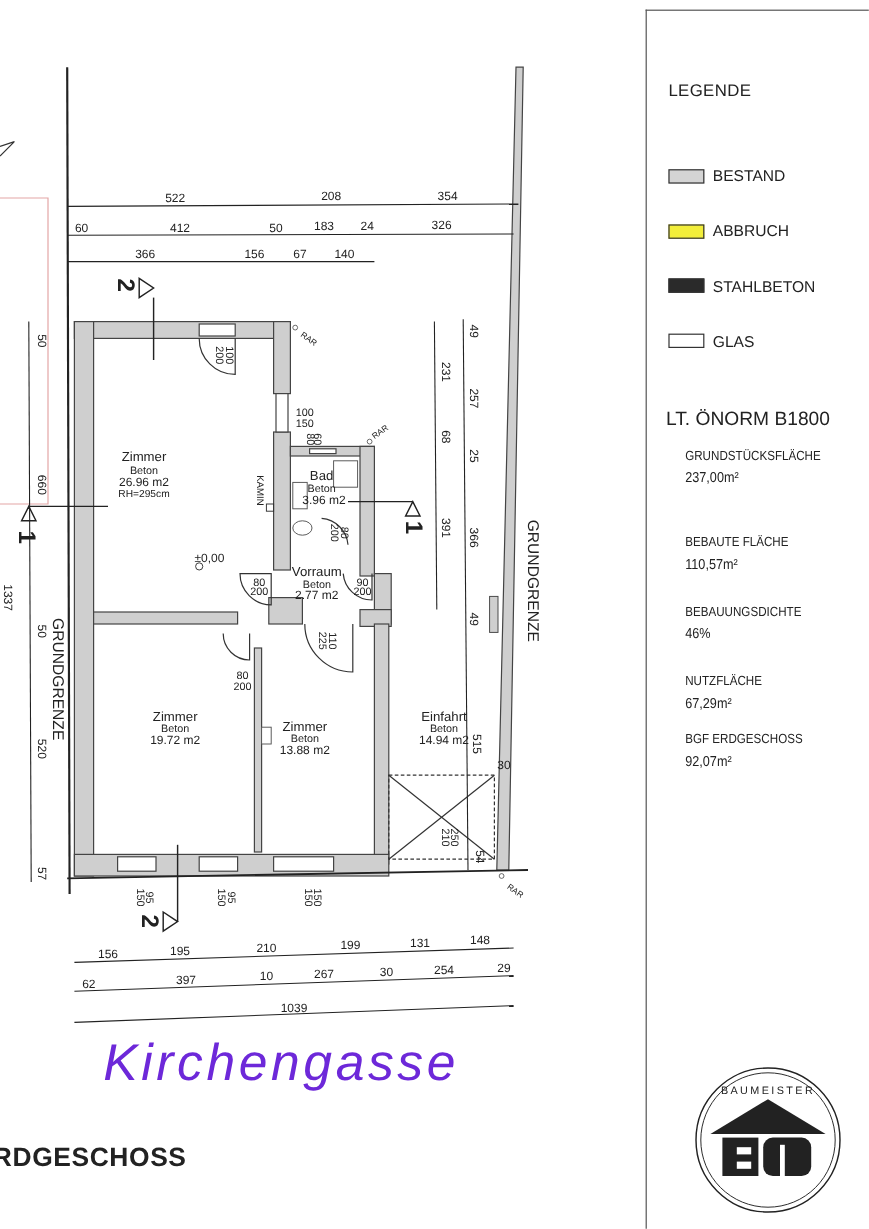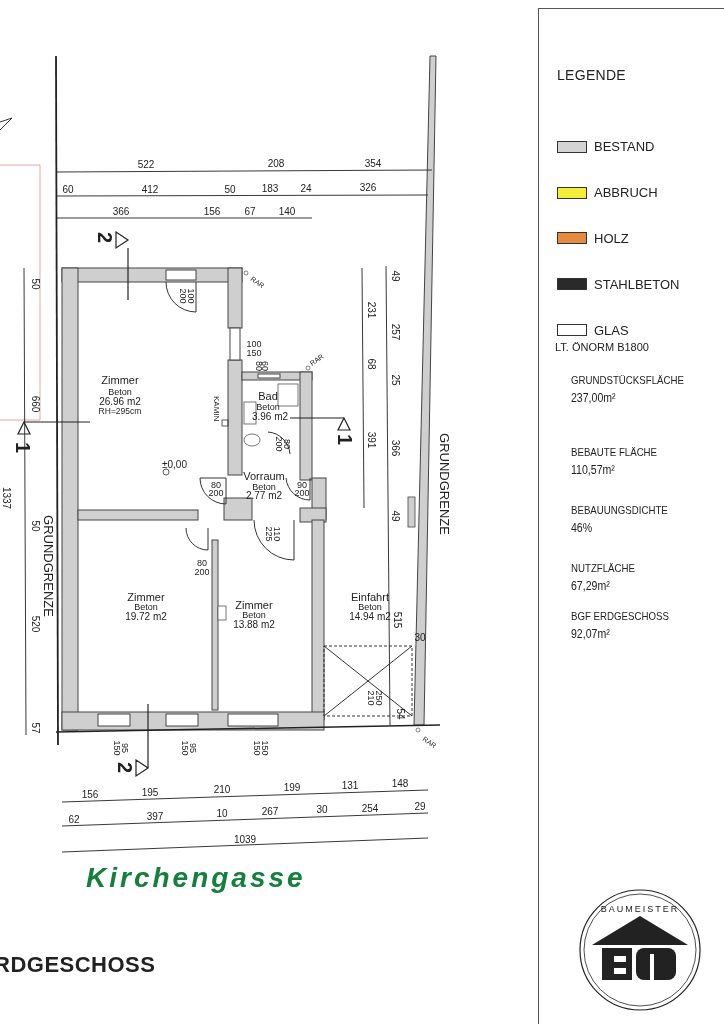--- a/index.html
+++ b/index.html
@@ -4,24 +4,24 @@
 <style>
   html,body{margin:0;padding:0;background:#fff;}
   body{width:724px;height:1024px;position:relative;overflow:hidden;font-family:"Liberation Sans",sans-serif;color:#222;}
   svg{position:absolute;left:0;top:0;}
   .legend-panel{position:absolute;left:538px;top:8px;width:186px;height:1016px;border-left:1.5px solid #555;border-top:1.5px solid #555;}
   .legend-title{position:absolute;left:18px;top:58px;font-size:14px;letter-spacing:0.3px;}
   .legend-list{position:absolute;left:18px;top:104px;}
   .legend-item{display:flex;align-items:center;height:23.8px;margin-top:22px;}
   .swatch{width:28px;height:10px;border:1px solid #333;margin-right:7px;}
   .legend-label{font-size:13px;}
-  .norm-title{position:absolute;left:16px;top:332px;font-size:11px;}
+  .norm-title{position:absolute;left:16px;top:332px;font-size:16px;}
   .stat{position:absolute;left:32px;font-size:11px;line-height:18px;transform:scaleX(0.88);transform-origin:left top;}
   .stat .val{font-size:12px;}
-  .street{position:absolute;left:86px;top:862px;font-size:28px;color:#15803d;font-style:italic;letter-spacing:3px;font-weight:700;}
+  .street{position:absolute;left:86px;top:862px;font-size:43px;color:#6d28d9;font-style:italic;letter-spacing:3px;font-weight:400;}
   .floor-title{position:absolute;left:-6px;top:952px;font-size:22px;font-weight:bold;color:#222;letter-spacing:0.5px;}
   .t{font-family:"Liberation Sans",sans-serif;fill:#222;}
 </style>
 </head>
 <body>
 
 <svg width="724" height="1024" viewBox="0 0 724 1024">
 
   <polyline points="0,165 40,165 40,420 0,420" fill="none" stroke="#e3a6a6" stroke-width="1"></polyline>
 
@@ -264,24 +264,20 @@
   <div class="legend-list">
     <div class="legend-item">
         <span class="swatch" style="background:#d4d4d4"></span>
         <span class="legend-label">BESTAND</span>
       </div>
     <div class="legend-item">
         <span class="swatch" style="background:#f2ee3a"></span>
         <span class="legend-label">ABBRUCH</span>
       </div>
     <div class="legend-item">
-        <span class="swatch" style="background:#e58a3e"></span>
-        <span class="legend-label">HOLZ</span>
-      </div>
-    <div class="legend-item">
         <span class="swatch" style="background:#2a2a2a"></span>
         <span class="legend-label">STAHLBETON</span>
       </div>
     <div class="legend-item">
         <span class="swatch" style="background:#ffffff"></span>
         <span class="legend-label">GLAS</span>
       </div>
   </div>
 
   <div class="norm-title">LT. ÖNORM B1800</div>

